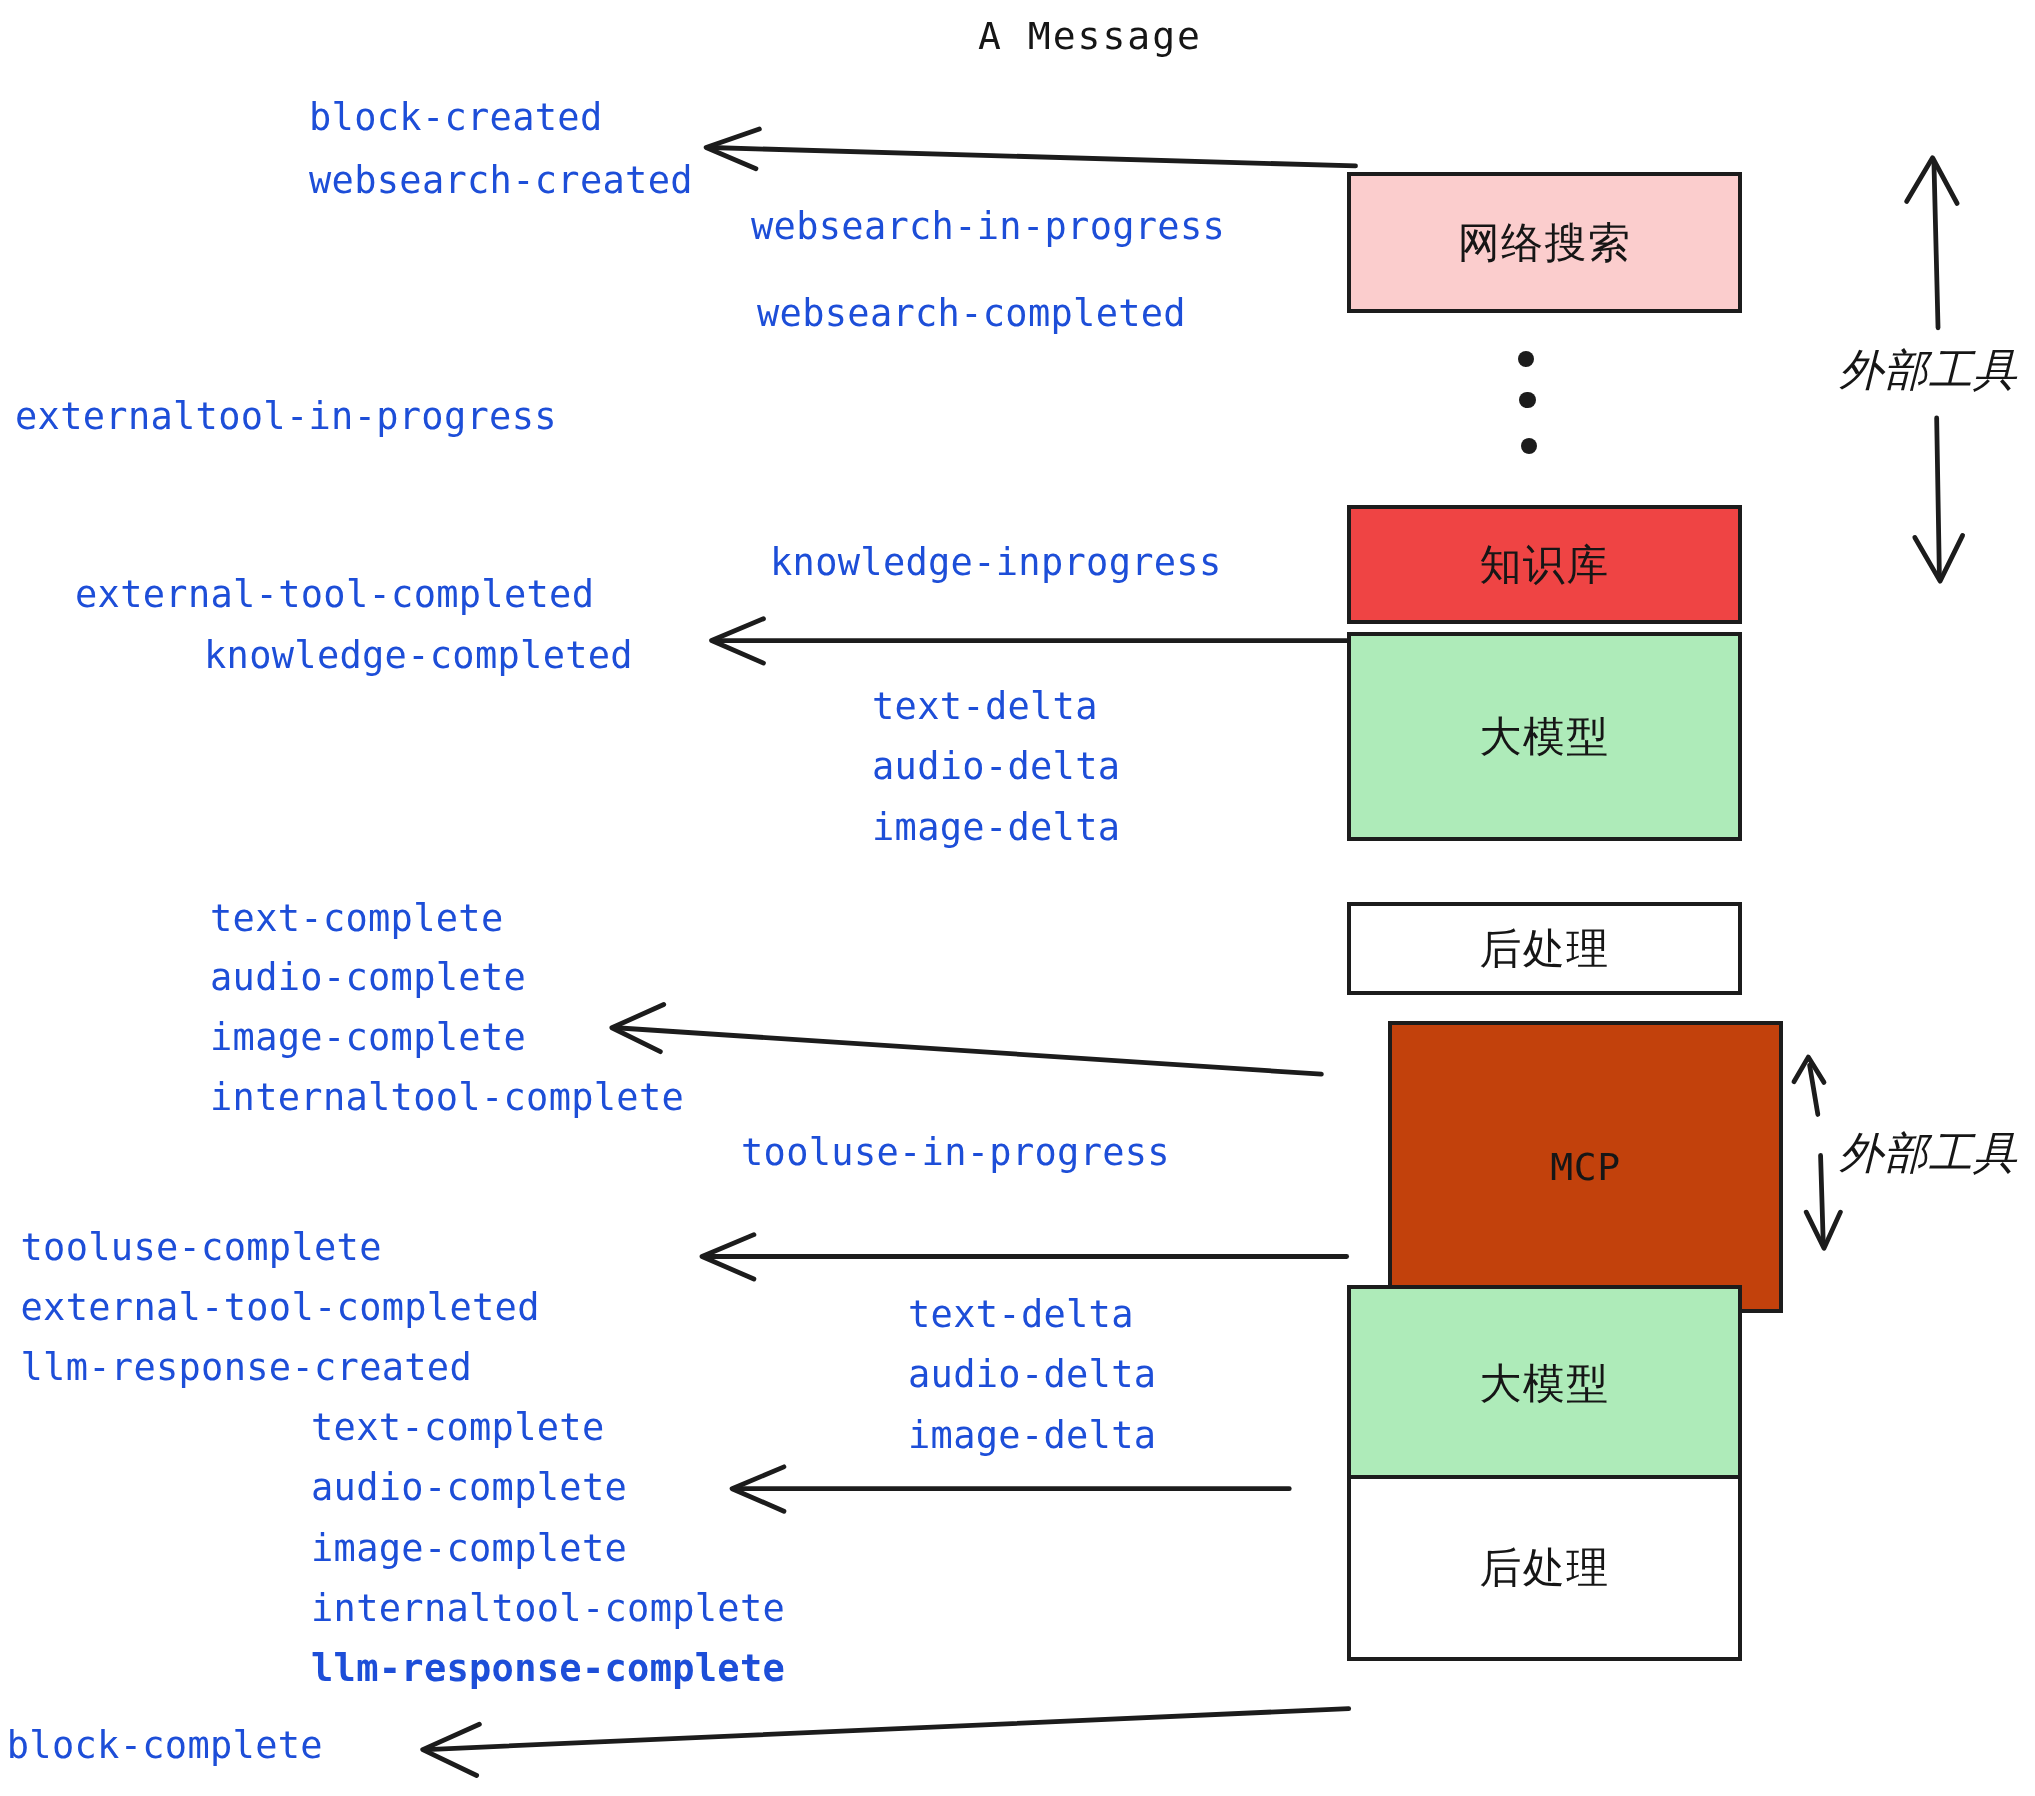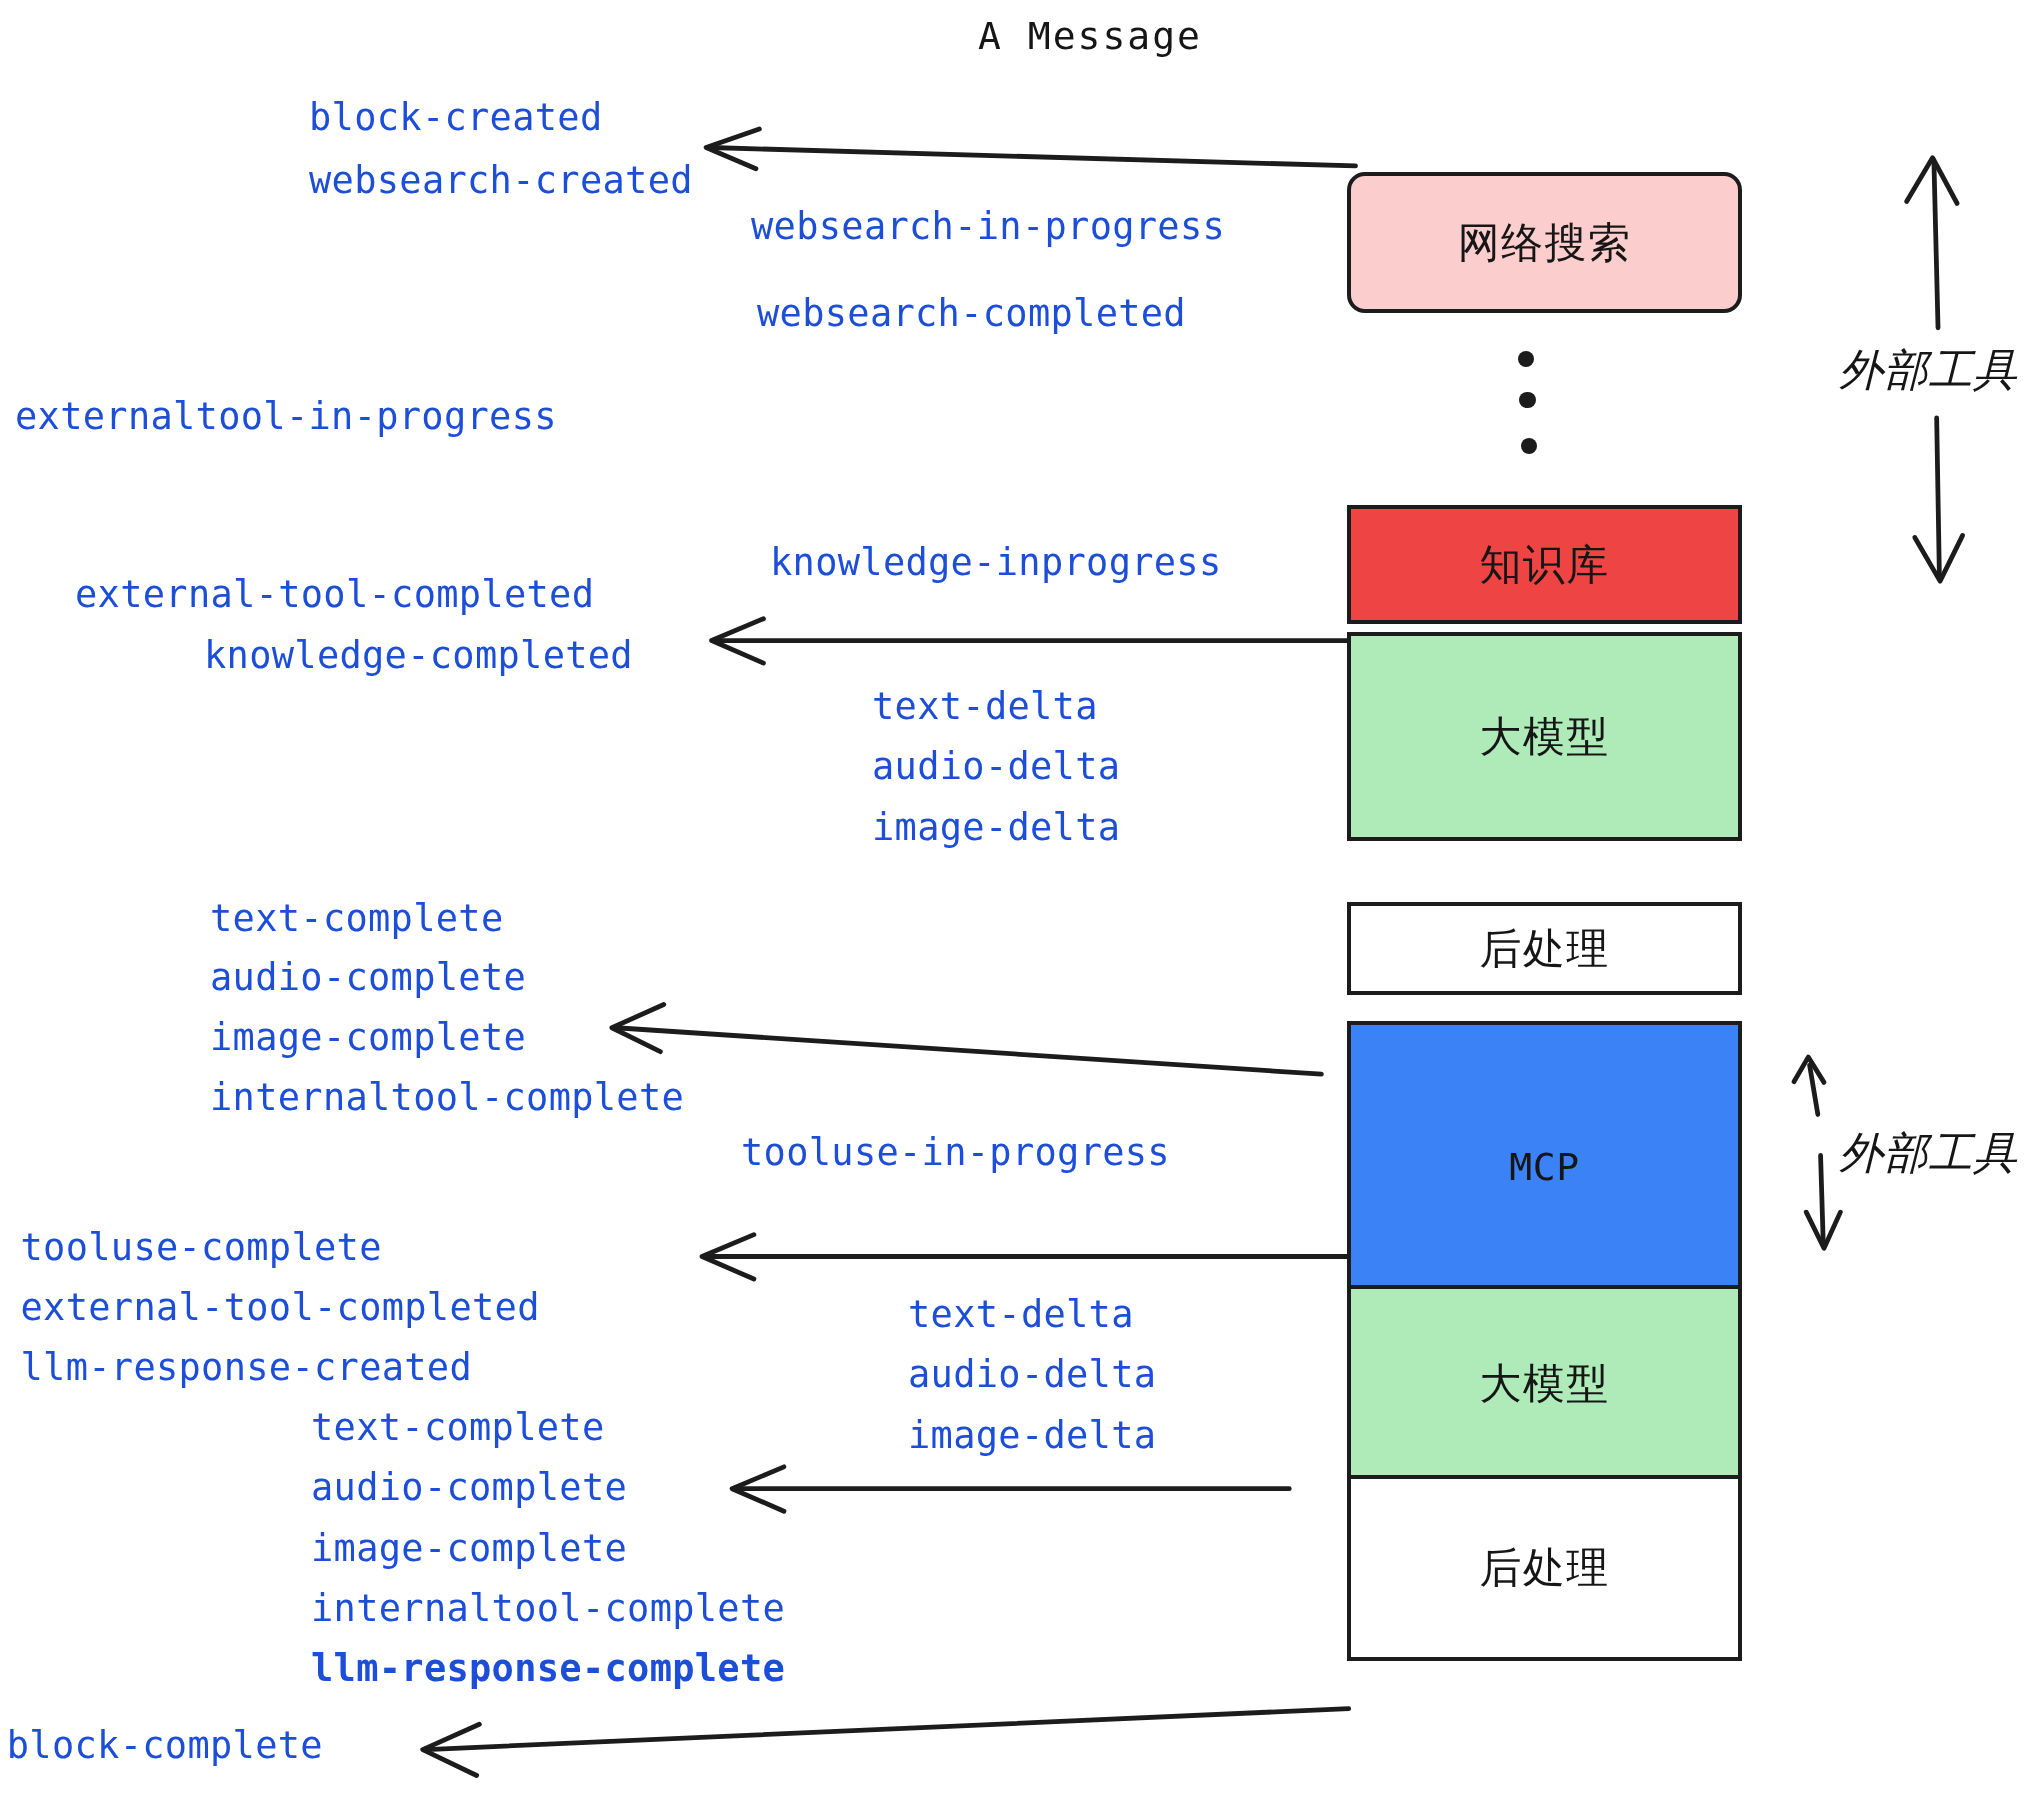--- a/index.html
+++ b/index.html
@@ -117,37 +117,37 @@
   <div class="evt" style="left:908px; top:1356px;">audio-delta</div>
   <div class="evt" style="left:908px; top:1417px;">image-delta</div>
 
   <div class="evt" style="left:311px; top:1409px;">text-complete</div>
   <div class="evt" style="left:311px; top:1469px;">audio-complete</div>
   <div class="evt" style="left:311px; top:1530px;">image-complete</div>
   <div class="evt" style="left:311px; top:1590px;">internaltool-complete</div>
   <div class="evt" style="left:311px; top:1650px;font-weight:bold;">llm-response-complete</div>
   <div class="evt" style="left:6.8px; top:1727px;">block-complete</div>
 
-  <div class="node" style="left:1347px; top:172px; width:395px; height:141px; background:#fbcdcd;border-radius:18px;">
+  <div class="node" style="left:1347px; top:172px; width:395px; height:141px; background:#fbcdcd;">
     <span class="node-label">网络搜索</span>
   </div>
 
   <div class="node" style="left:1347px; top:505px; width:395px; height:119px; background:#ef4444;">
     <span class="node-label">知识库</span>
   </div>
 
   <div class="node" style="left:1347px; top:632px; width:395px; height:209px; background:#aeebb9;">
     <span class="node-label">大模型</span>
   </div>
 
   <div class="node" style="left:1347px; top:902px; width:395px; height:93px; background:#ffffff;">
     <span class="node-label">后处理</span>
   </div>
 
-  <div class="node latin" style="left:1347px; top:1021px; width:395px; height:292px; background:#3b82f6;">
+  <div class="node latin" style="left:1388px; top:1021px; width:395px; height:292px; background:#c2410c;">
     <span class="node-label">MCP</span>
   </div>
 
   <div class="node" style="left:1347px; top:1285px; width:395px; height:197px; background:#aeebb9;">
     <span class="node-label">大模型</span>
   </div>
 
   <div class="node" style="left:1347px; top:1475px; width:395px; height:186px; background:#ffffff;">
     <span class="node-label">后处理</span>
   </div>

